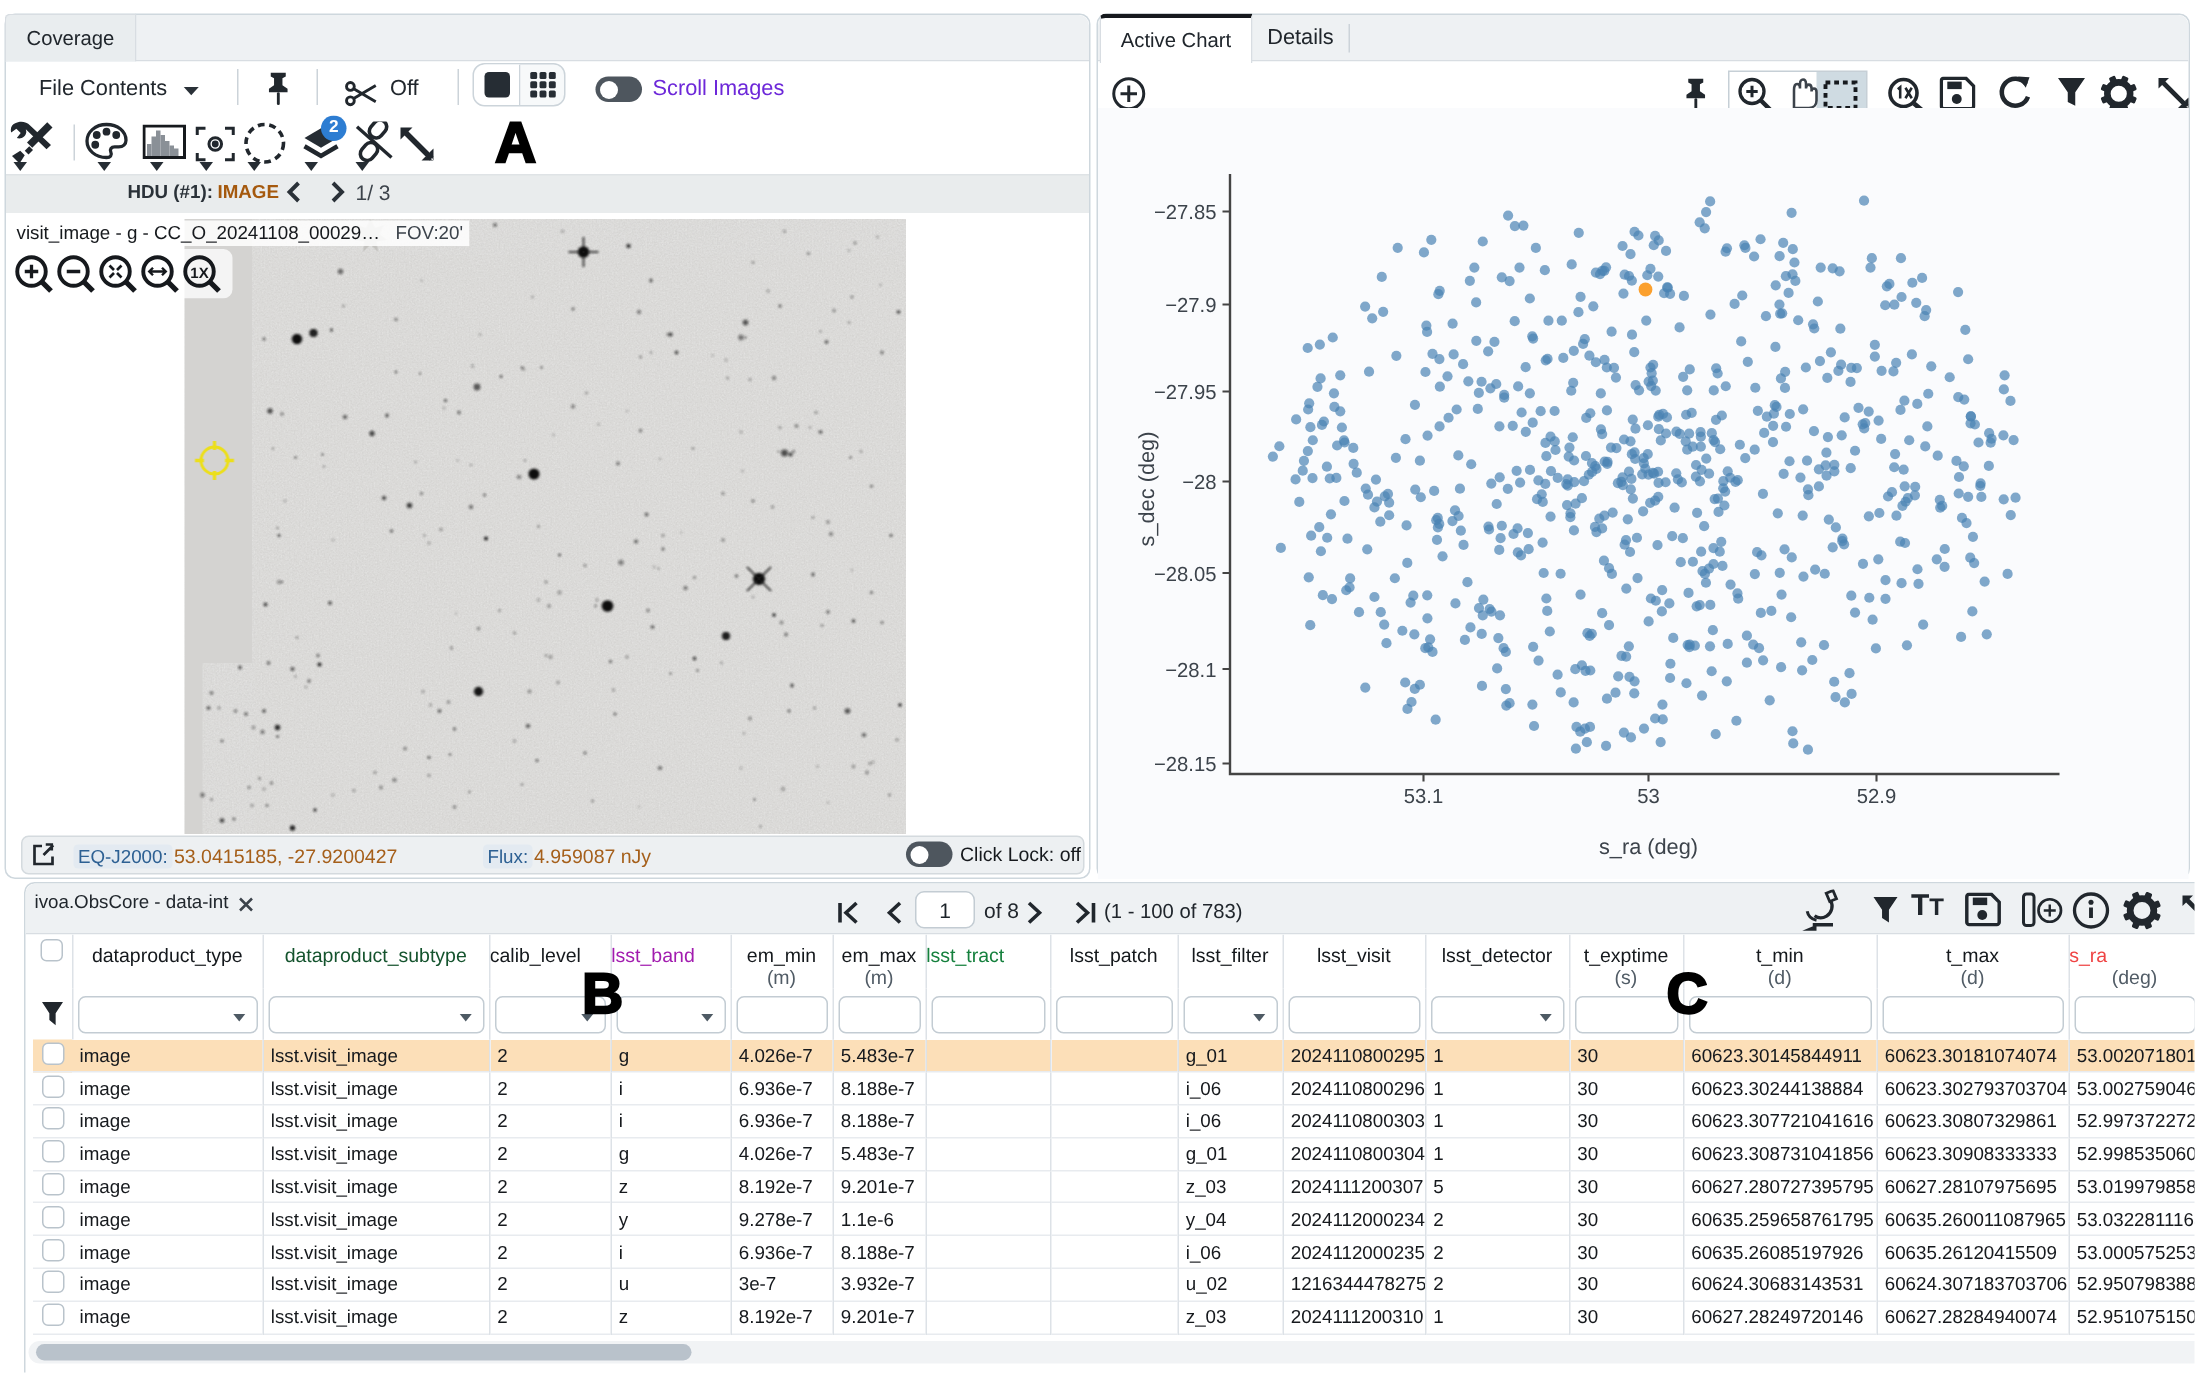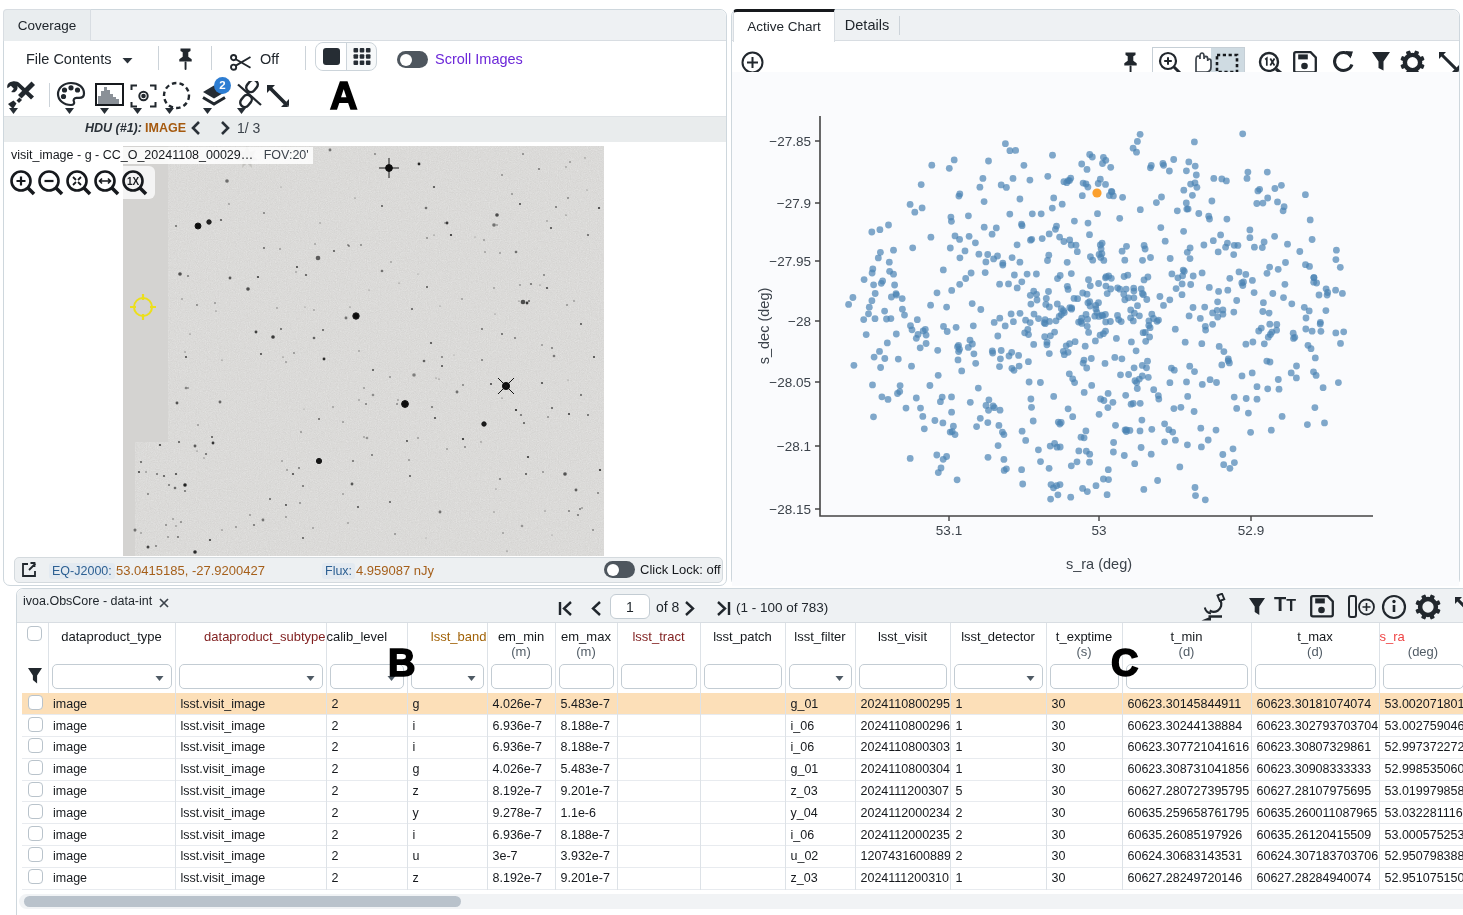--- a/index.html
+++ b/index.html
@@ -125,21 +125,21 @@
       <path d="M2 1 l9 0 -4.5 6z"></path>
       <path d="M58 1 l9 0 -4.5 6z"></path>
       <path d="M93 1 l9 0 -4.5 6z"></path>
       <path d="M126 1 l9 0 -4.5 6z"></path>
       <path d="M158 1 l9 0 -4.5 6z"></path>
       <path d="M196 1 l9 0 -4.5 6z"></path>
       <path d="M230 1 l9 0 -4.5 6z"></path>
     </svg>
 
   <div class="abs" style="left:0;top:106px;width:722px;height:26px;background:#e9eced;border-top:1px solid #dfe3e6"></div>
-  <div class="abs" style="left:81px;top:111px;font-size:12.5px;font-style:italic;font-weight:bold;color:#2a3138">HDU (#1):</div>
+  <div class="abs" style="left:81px;top:111px;font-size:12.5px;font-weight:bold;color:#2a3138">HDU (#1):</div>
   <div class="abs" style="left:141px;top:111px;font-size:12.5px;font-weight:bold;color:#a5590e">IMAGE</div>
   <svg class="ic" style="left:185px;top:110px" width="14" height="16" stroke="#2a3138" stroke-width="2.6" fill="none">
       <path d="M10 2 L4 8 L10 14"></path>
     </svg>
   <svg class="ic" style="left:214px;top:110px" width="14" height="16" stroke="#2a3138" stroke-width="2.6" fill="none">
       <path d="M4 2 L10 8 L4 14"></path>
     </svg>
   <div class="abs" style="left:233px;top:110px;font-size:14px;color:#3c434b">1/ 3</div>
 
   <svg class="ic" style="left:119px;top:136px" width="481" height="410">
@@ -1388,26 +1388,26 @@
           <col style="width:96px">
           <col style="width:76px">
           <col style="width:129px">
           <col style="width:128px">
           <col style="width:88px">
         </colgroup>
         <tbody>
           <tr style="height:20px">
             <td class="hc" style="text-align:center"><span class="cb" style="margin-top:3px"></span></td>
             <td class="hc" style="text-align:center;vertical-align:bottom;color:#14181c">dataproduct_type</td>
-            <td class="hc" style="text-align:right;vertical-align:bottom;color:#7f1d1d">dataproduct_subtype</td>
+            <td class="hc" style="text-align:center;vertical-align:bottom;color:#14532d">dataproduct_subtype</td>
             <td class="hc" style="vertical-align:bottom;color:#14181c">calib_level</td>
-            <td class="hc" style="text-align:right;vertical-align:bottom;color:#a16207">lsst_band</td>
+            <td class="hc" style="text-align:left;vertical-align:bottom;color:#a21caf">lsst_band</td>
             <td class="hc" style="text-align:center;vertical-align:bottom;color:#14181c">em_min</td>
             <td class="hc" style="text-align:center;vertical-align:bottom;color:#14181c">em_max</td>
-            <td class="hc" style="text-align:center;vertical-align:bottom;color:#7f1d1d">lsst_tract</td>
+            <td class="hc" style="vertical-align:bottom;color:#15803d">lsst_tract</td>
             <td class="hc" style="text-align:center;vertical-align:bottom;color:#14181c">lsst_patch</td>
             <td class="hc" style="text-align:center;vertical-align:bottom;color:#14181c">lsst_filter</td>
             <td class="hc" style="text-align:center;vertical-align:bottom;color:#14181c">lsst_visit</td>
             <td class="hc" style="text-align:center;vertical-align:bottom;color:#14181c">lsst_detector</td>
             <td class="hc" style="text-align:center;vertical-align:bottom;color:#14181c">t_exptime</td>
             <td class="hc" style="text-align:center;vertical-align:bottom;color:#14181c">t_min</td>
             <td class="hc" style="text-align:center;vertical-align:bottom;color:#14181c">t_max</td>
             <td class="hc" style="text-align:left;vertical-align:bottom;color:#ef4444">s_ra</td>
           </tr>
           <tr style="height:14px">
@@ -1632,21 +1632,21 @@
             <td style="text-align:center"><span class="cb"></span></td>
             <td class="dc">image</td>
             <td class="dc">lsst.visit_image</td>
             <td class="dc">2</td>
             <td class="dc">u</td>
             <td class="dc">3e-7</td>
             <td class="dc">3.932e-7</td>
             <td class="dc"></td>
             <td class="dc"></td>
             <td class="dc">u_02</td>
-            <td class="dc">1207431600889</td>
+            <td class="dc">1216344478275</td>
             <td class="dc">2</td>
             <td class="dc">30</td>
             <td class="dc">60624.30683143531</td>
             <td class="dc">60624.307183703706</td>
             <td class="dc">52.950798388063</td>
           </tr>
           <tr class="dr" style="height:21.8px;">
             <td style="text-align:center"><span class="cb"></span></td>
             <td class="dc">image</td>
             <td class="dc">lsst.visit_image</td>

